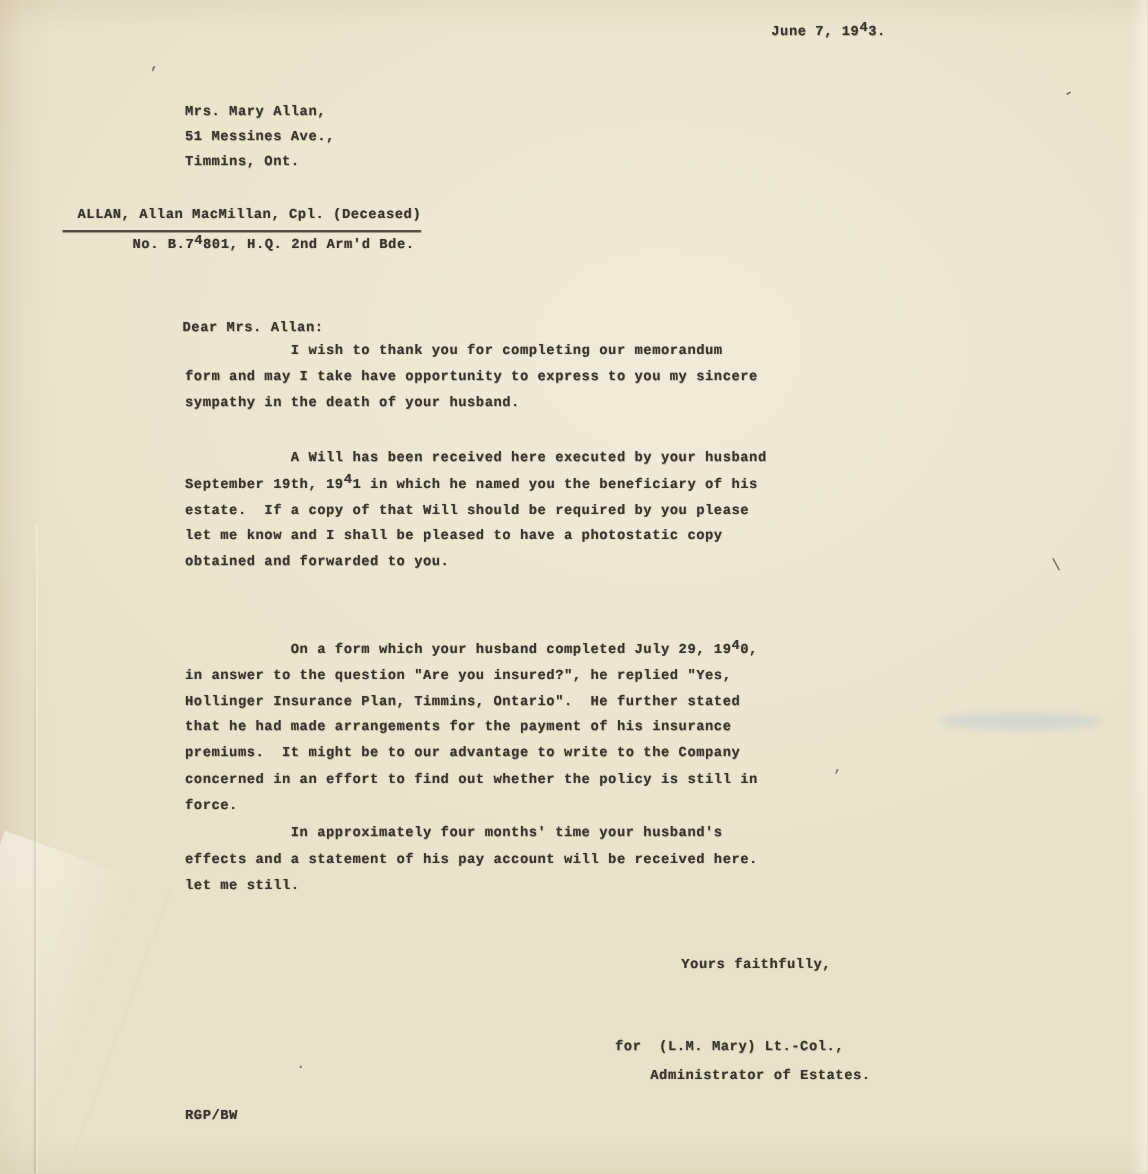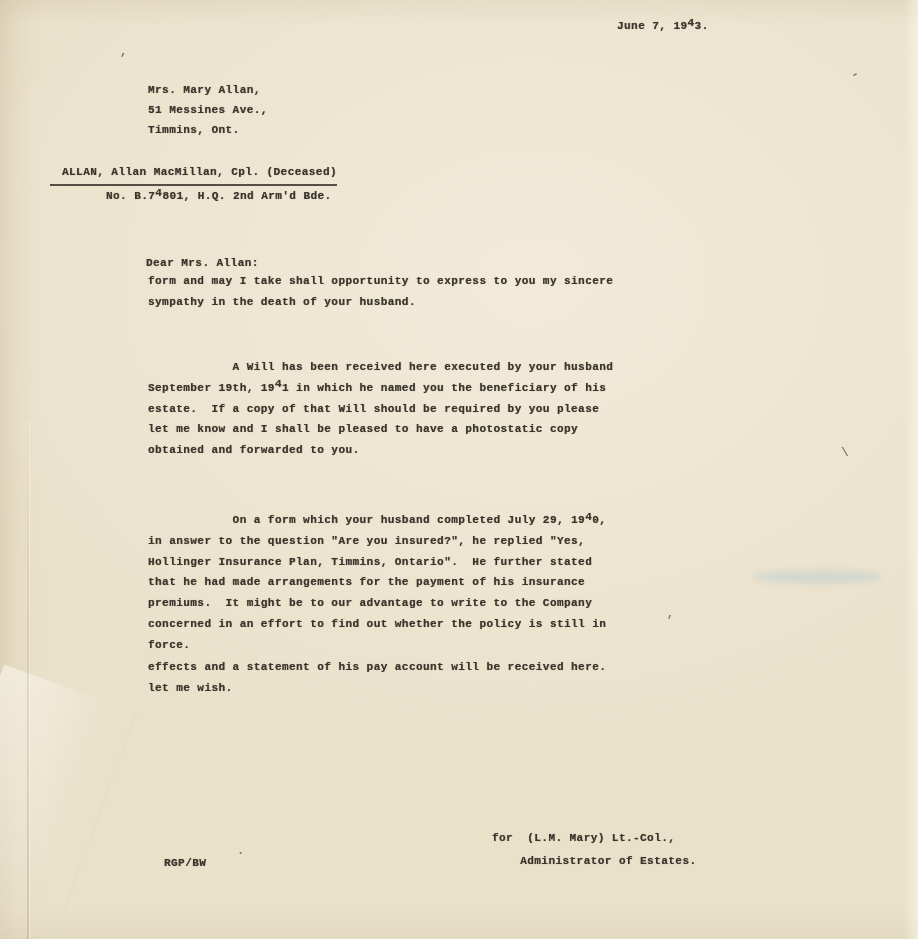--- a/index.html
+++ b/index.html
@@ -38,21 +38,21 @@
   .subject-line     { left: 50px;  top: 162px; padding-left: 12px; padding-bottom: 1px;
                       border-bottom: 2px solid rgba(58,52,43,0.85); }
   .reference-line   { left: 62px;  top: 186px; margin-left: 44px; }
   .salutation       { left: 146px; top: 229px; margin-top: 24px; }
   .para-1           { left: 148px; top: 271px; }
   .para-2           { left: 148px; top: 357px; }
   .para-3           { left: 148px; top: 487px; margin-top: 23px; }
   .para-4           { left: 148px; top: 657px; }
   .closing          { left: 545px; top: 762px; }
   .signature-block  { left: 492px; top: 827px; line-height: 22.5px; }
-  .initials         { left: 148px; top: 853px; margin-left: 16px; }
+  .initials         { left: 148px; top: 883px; }
 
   
   .smudge-blue {
     position: absolute; left: 752px; top: 570px; width: 130px; height: 14px;
     background: rgba(150,185,205,0.28); border-radius: 50%;
     filter: blur(3px);
   }
   .crease-left-vertical {
     position: absolute; left: 27px; top: 420px; width: 2px; height: 519px;
     background: linear-gradient(180deg, rgba(120,105,78,0) 0%, rgba(120,105,78,0.14) 40%, rgba(120,105,78,0.20) 100%);
@@ -88,26 +88,27 @@
   <div class="tw date-line">June 7, 19<span class="r4">4</span>3.</div>
 
   <div class="tw recipient-block"><div class="line">Mrs. Mary Allan,</div><div class="line">51 Messines Ave.,</div><div class="line">Timmins, Ont.</div></div>
 
   <div class="tw subject-line">ALLAN, Allan MacMillan, Cpl. (Deceased)</div>
 
   <div class="tw reference-line">No. B.7<span class="r4">4</span>801, H.Q. 2nd Arm'd Bde.</div>
 
   <div class="tw salutation">Dear Mrs. Allan:</div>
 
-  <div class="tw para-1"><div class="line">form and may I take shall opportunity to express to you my sincere</div><div class="line">sympathy in the death of your husband.</div></div>
+  <div class="tw para-1"><div class="line">            I wish to thank you for completing our memorandum</div><div class="line">form and may I take have opportunity to express to you my sincere</div><div class="line">sympathy in the death of your husband.</div></div>
 
   <div class="tw para-2"><div class="line">            A Will has been received here executed by your husband</div><div class="line">September 19th, 19<span class="r4">4</span>1 in which he named you the beneficiary of his</div><div class="line">estate.  If a copy of that Will should be required by you please</div><div class="line">let me know and I shall be pleased to have a photostatic copy</div><div class="line">obtained and forwarded to you.</div></div>
 
   <div class="tw para-3"><div class="line">            On a form which your husband completed July 29, 19<span class="r4">4</span>0,</div><div class="line">in answer to the question "Are you insured?", he replied "Yes,</div><div class="line">Hollinger Insurance Plan, Timmins, Ontario".  He further stated</div><div class="line">that he had made arrangements for the payment of his insurance</div><div class="line">premiums.  It might be to our advantage to write to the Company</div><div class="line">concerned in an effort to find out whether the policy is still in</div><div class="line">force.</div></div>
 
-  <div class="tw para-4"><div class="line">effects and a statement of his pay account will be received here.</div><div class="line">let me wish.</div></div>
+  <div class="tw para-4"><div class="line">            In approximately four months' time your husband's</div><div class="line">effects and a statement of his pay account will be received here.</div><div class="line">let me still.</div></div>
 
+  <div class="tw closing">Yours faithfully,</div>
 
   <div class="tw signature-block"><div class="line">for  (L.M. Mary) Lt.-Col.,</div><div class="line">    Administrator of Estates.</div></div>
 
   <div class="tw initials">RGP/BW</div>
 
 </div>
 
 </body></html>

